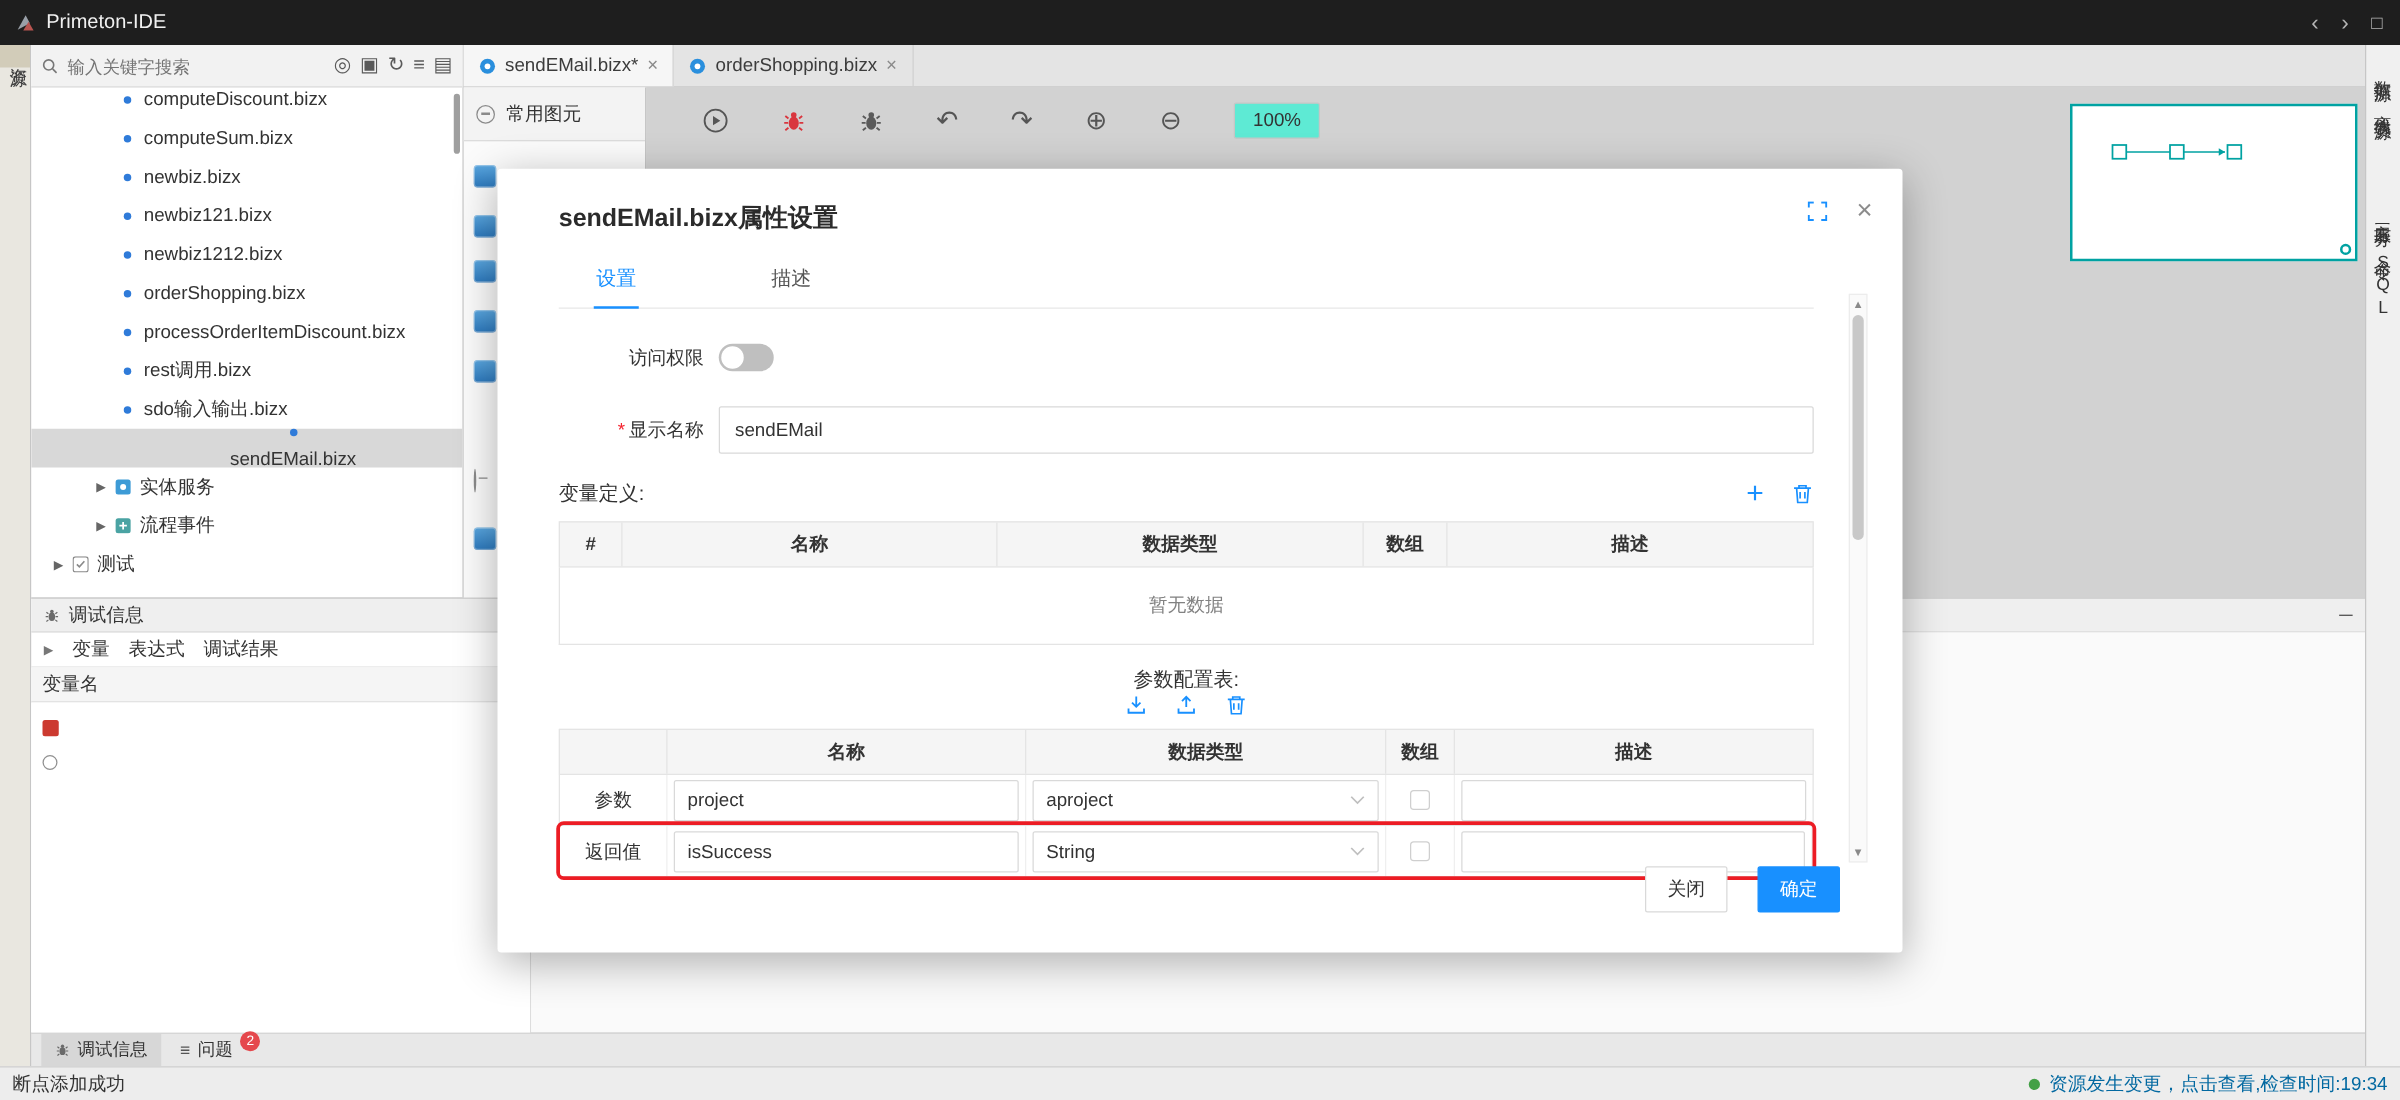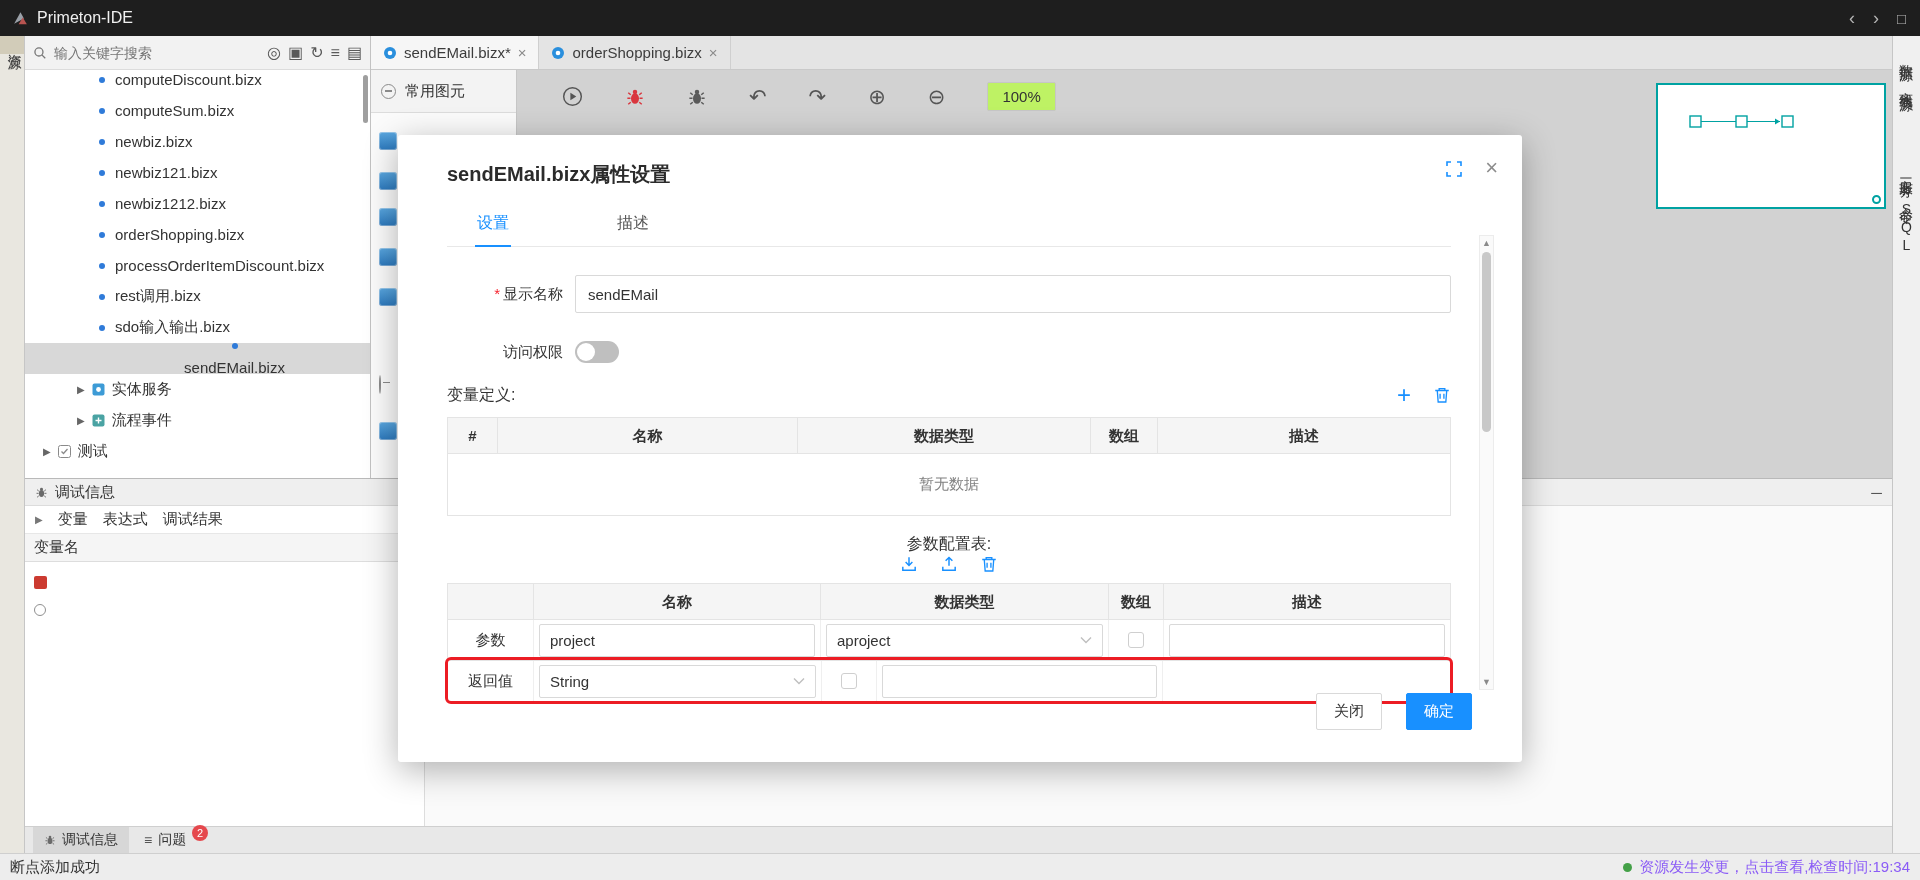--- a/index.html
+++ b/index.html
@@ -9,21 +9,21 @@
   
   #titlebar { position:absolute; top:0; left:0; width:1920px; height:36px; background:#1e1e1e; color:#fff;
     display:flex; align-items:center; padding:0 12px; }
   #titlebar .title { font-size:16px; margin-left:8px; color:#f0f0f0; }
   #titlebar .win-icons { position:absolute; right:14px; display:flex; gap:18px; align-items:center; color:#b5b5b5; font-size:18px; }
   #titlebar .win-icons span { cursor:default; }
 
   
   #statusbar { position:absolute; bottom:0; left:0; width:1920px; height:27px; background:#ededed; border-top:1px solid #cfcfcf;
     display:flex; align-items:center; justify-content:space-between; padding:0 10px; font-size:15px; }
-  #statusbar .right { display:flex; align-items:center; gap:7px; color:#8b5cf6; }
+  #statusbar .right { display:flex; align-items:center; gap:7px; color:#0369a1; }
   .green-dot { width:9px; height:9px; border-radius:50%; background:#43a047; display:inline-block; }
 
   
   #workspace { position:absolute; top:36px; bottom:27px; left:0; right:0; display:flex; }
 
   #activitybar { width:25px; background:#e9e7e0; border-right:1px solid #c6c6c6; }
   .activity-tab { width:100%; background:#d2ccb9; padding:7px 0; text-align:center; font-size:14px; color:#3d3d3d;
     writing-mode:vertical-rl; text-orientation:upright; margin:0 auto; display:block; letter-spacing:2px; }
 
   #center { flex:1; display:flex; flex-direction:column; min-width:0; }
@@ -56,21 +56,21 @@
   .palette-header { height:43px; background:#f3f3f3; border-bottom:1px solid #dcdcdc; display:flex; align-items:center; gap:9px; padding:0 10px; font-size:15px; color:#333; }
   .circle-minus { width:15px; height:15px; border:1.4px solid #8a8a8a; border-radius:50%; position:relative; flex:none; }
   .circle-minus::after { content:""; position:absolute; left:2.5px; top:5.5px; width:7px; height:1.6px; background:#8a8a8a; }
   .pal-item { position:absolute; left:8px; width:18px; height:18px; border-radius:3px;
     background:linear-gradient(#5aa7e0,#2d79bd); box-shadow:inset 0 0 0 1px rgba(255,255,255,.35); }
   .pal-group2 { position:absolute; left:8px; }
 
   #canvas-col { flex:1; position:relative; background:#d2d2d2; min-width:0; }
   .edit-toolbar { position:absolute; left:45px; top:12px; display:flex; align-items:center; gap:42px; }
   .edit-toolbar .ic { font-size:21px; color:#555; line-height:1; cursor:pointer; }
-  .zoom-box { background:#bef264; border:1px solid #c6c6c6; font-size:15px; color:#333; padding:5px 14px; border-radius:2px; }
+  .zoom-box { background:#5eead4; border:1px solid #c6c6c6; font-size:15px; color:#333; padding:5px 14px; border-radius:2px; }
 
   .flow-page { position:absolute; top:13px; right:6px; width:230px; height:126px; background:#fff; border:2px solid #00a2a2; }
   .flow-anchor { position:absolute; right:3px; bottom:3px; width:9px; height:9px; border:2px solid #00a2a2; border-radius:50%; background:#fff; }
 
   
   #bottom-panel { height:348px; background:#fff; border-top:1px solid #b9b9b9; display:flex; flex-direction:column; }
   .bp-header { height:27px; background:#efefef; border-bottom:1px solid #dcdcdc; display:flex; align-items:center; justify-content:space-between; padding:0 10px; font-size:15px; }
   .bp-header .left { display:flex; align-items:center; gap:7px; }
   .bp-content { flex:1; display:flex; min-height:0; }
   .bp-left { width:400px; border-right:1px solid #ddd; display:flex; flex-direction:column; }
@@ -416,29 +416,29 @@
   </span>
   <span class="m-close">×</span>
 
   <div class="m-body">
     <div class="m-tabs">
       <span class="m-tab active">设置</span>
       <span class="m-tab">描述</span>
     </div>
 
     <div class="form-row">
-      <span class="form-label"><span class="req">*</span><span>显示名称</span></span>
-      <input class="txt" value="sendEMail" style="">
-    </div>
-
-    <div class="form-row">
       <span class="form-label">访问权限</span>
       <span class="switch">
           <span class="knob"></span>
         </span>
+    </div>
+
+    <div class="form-row">
+      <span class="form-label"><span class="req">*</span><span>显示名称</span></span>
+      <input class="txt" value="sendEMail" style="">
     </div>
 
     <div class="section-head">
       <span class="lbl">变量定义:</span>
       <span class="section-icons">
         <span class="blue-plus">+</span>
         <span>
           <svg width="18" height="18" viewBox="0 0 16 16">
               <path d="M2 4h12M5.5 4V2.3h5V4M3.8 4l.8 10.2h6.8L12.2 4M6.3 6.8v4.6M9.7 6.8v4.6" stroke="#1890ff" fill="none" stroke-width="1.2"></path>
             </svg>
@@ -507,20 +507,23 @@
           </span>
         <span class="td t2-c5">
             <input class="cell-input" value="" style="">
           </span>
       </div>
 
       <div class="tr">
         <span class="td t2-c1">
             <span class="kind">返回值</span>
           </span>
+        <span class="td t2-c2">
+            <input class="cell-input" value="isSuccess" style="">
+          </span>
         <span class="td t2-c3">
           <span class="select">
             <span>String</span>
             <svg width="12" height="8" viewBox="0 0 12 8">
                 <path d="M1 1.4l5 5 5-5" stroke="#bfbfbf" fill="none" stroke-width="1.4"></path>
               </svg>
           </span>
         </span>
         <span class="td t2-c4">
             <span class="checkbox"></span>

